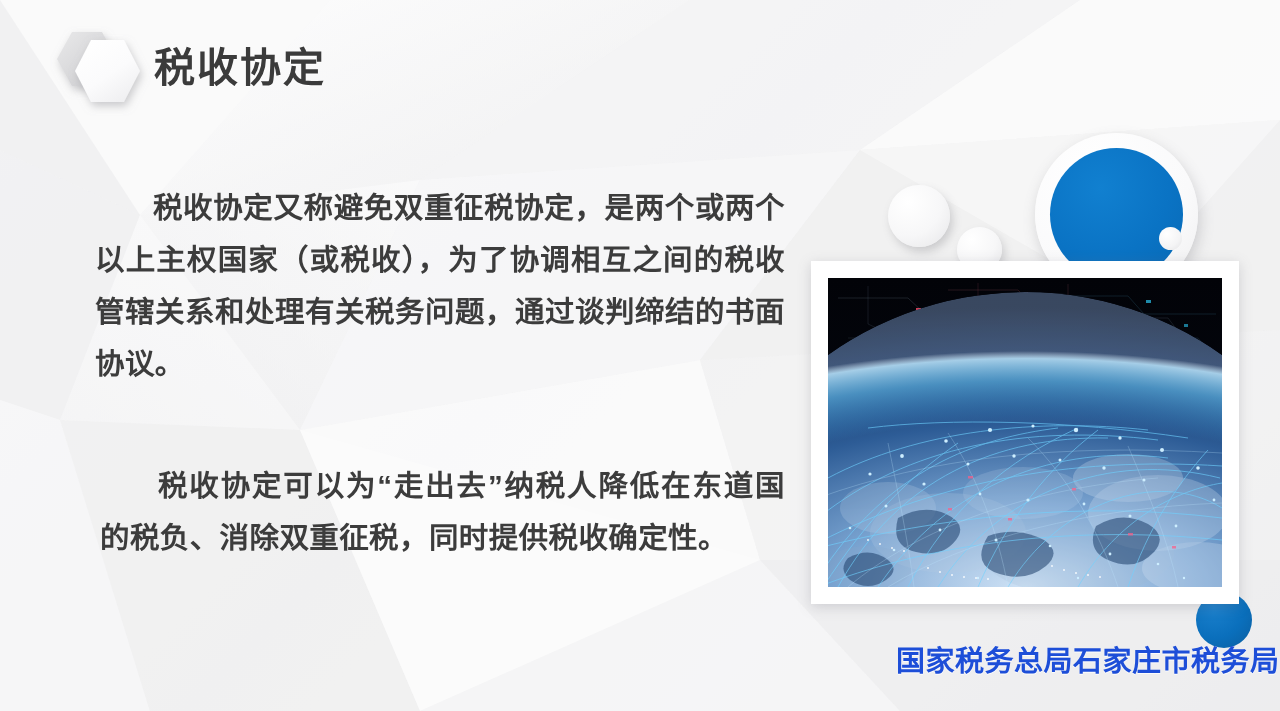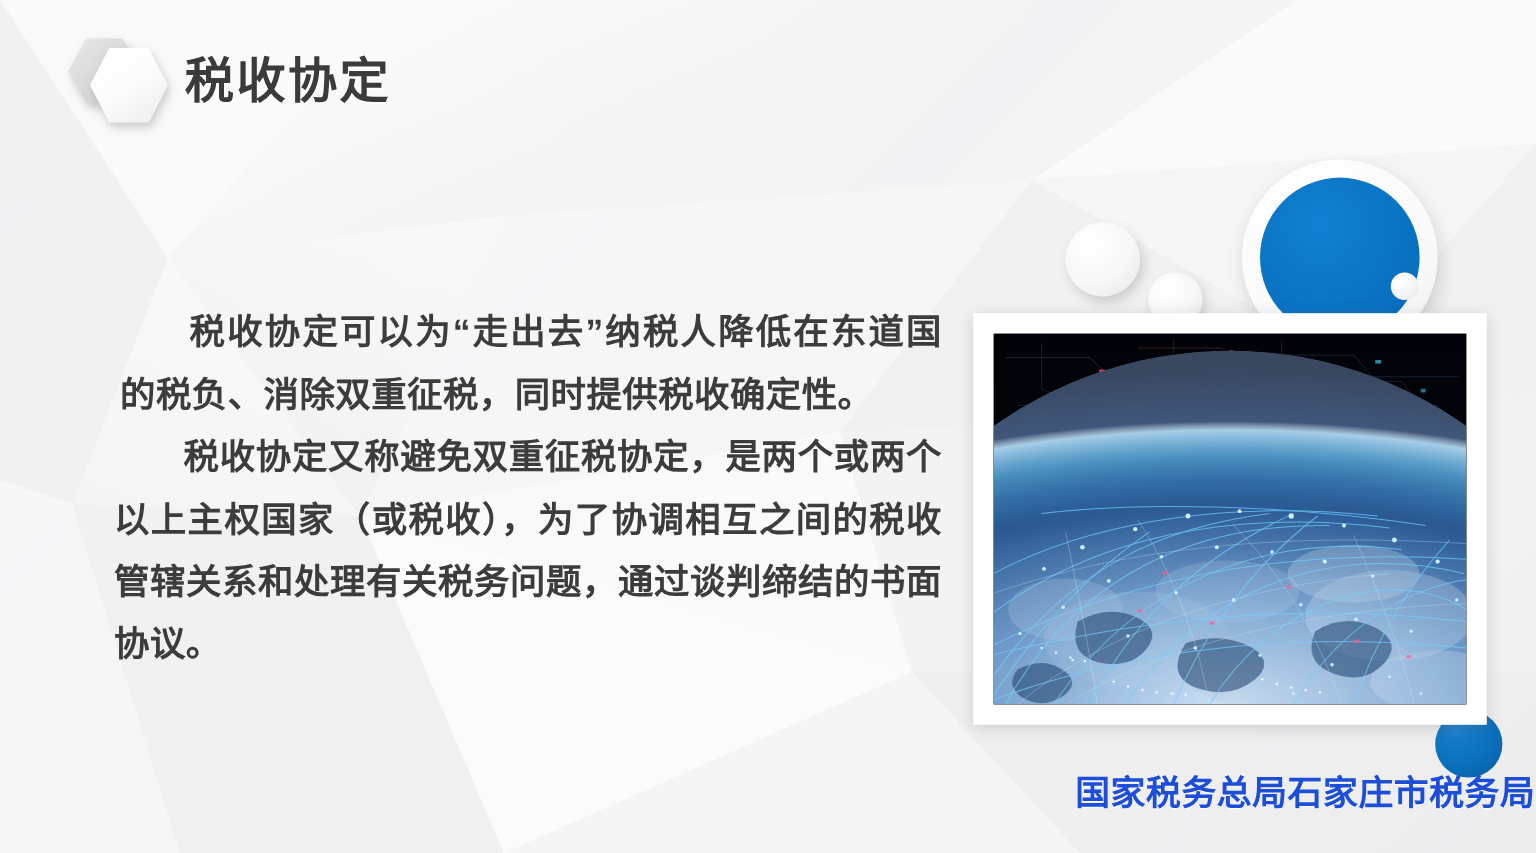--- a/index.html
+++ b/index.html
@@ -210,22 +210,22 @@
 
       <polygon points="28,6 58,6 73,33 58,60 28,60 13,33" fill="url(#hexBack)" filter="url(#hexShadow)"></polygon>
 
       <polygon points="47,14 80,14 96,45 80,76 47,76 31,45" fill="url(#hexFront)" filter="url(#hexShadow)"></polygon>
     </svg>
   </div>
 
   <div class="slide-title">税收协定</div>
 
   <div class="body-block">
+    <p class="para p1">税收协定又称避免双重征税协定，是两个或两个以上主权国家（或税收），为了协调相互之间的税收管辖关系和处理有关税务问题，通过谈判缔结的书面协议。</p>
     <p class="para p2">税收协定可以为“走出去”纳税人降低在东道国的税负、消除双重征税，同时提供税收确定性。</p>
-    <p class="para p1">税收协定又称避免双重征税协定，是两个或两个以上主权国家（或税收），为了协调相互之间的税收管辖关系和处理有关税务问题，通过谈判缔结的书面协议。</p>
   </div>
 
   <div class="circ circ-white-lg"></div>
   <div class="circ circ-white-sm"></div>
   <div class="circ circ-ring"></div>
   <div class="circ circ-blue"></div>
   <div class="circ circ-dot-white"></div>
   <div class="circ circ-blue-bottom"></div>
 
   <div class="photo-frame">

